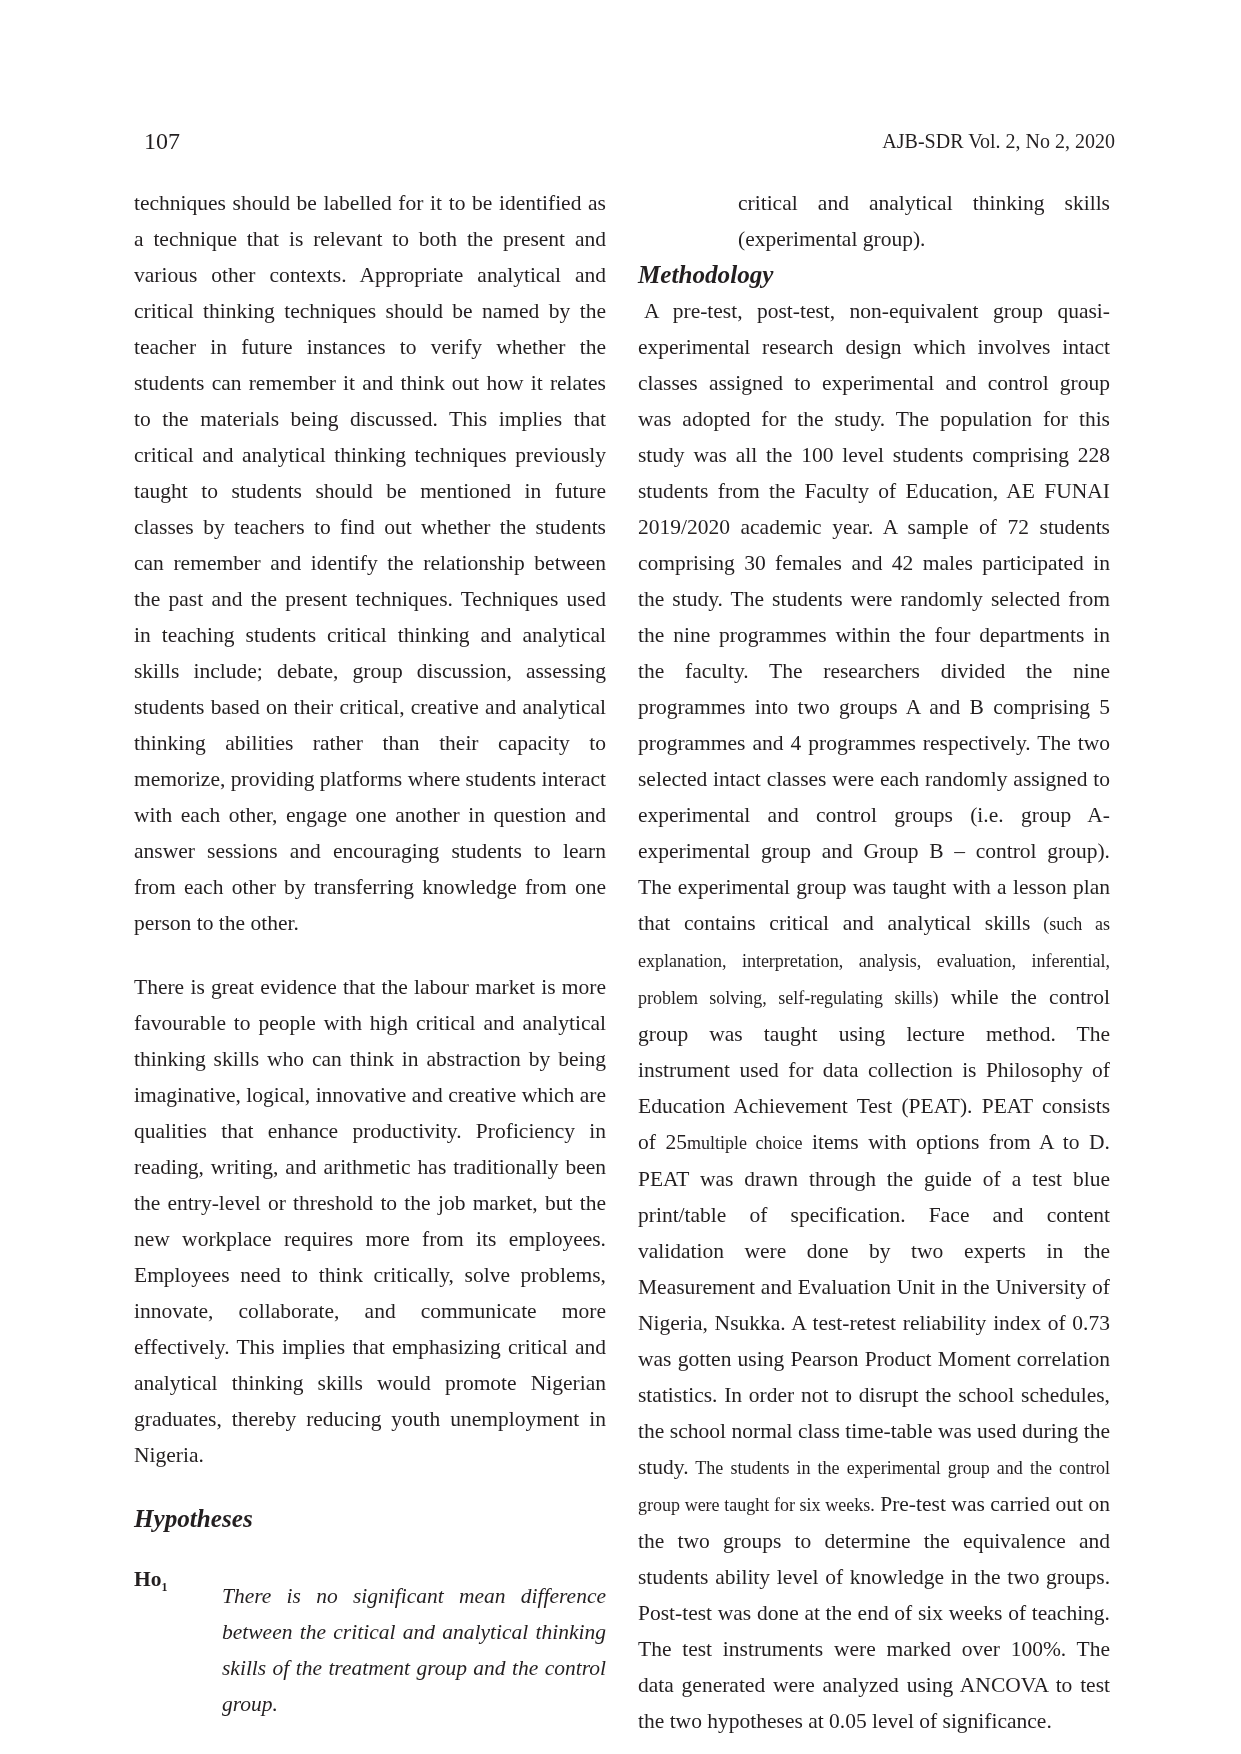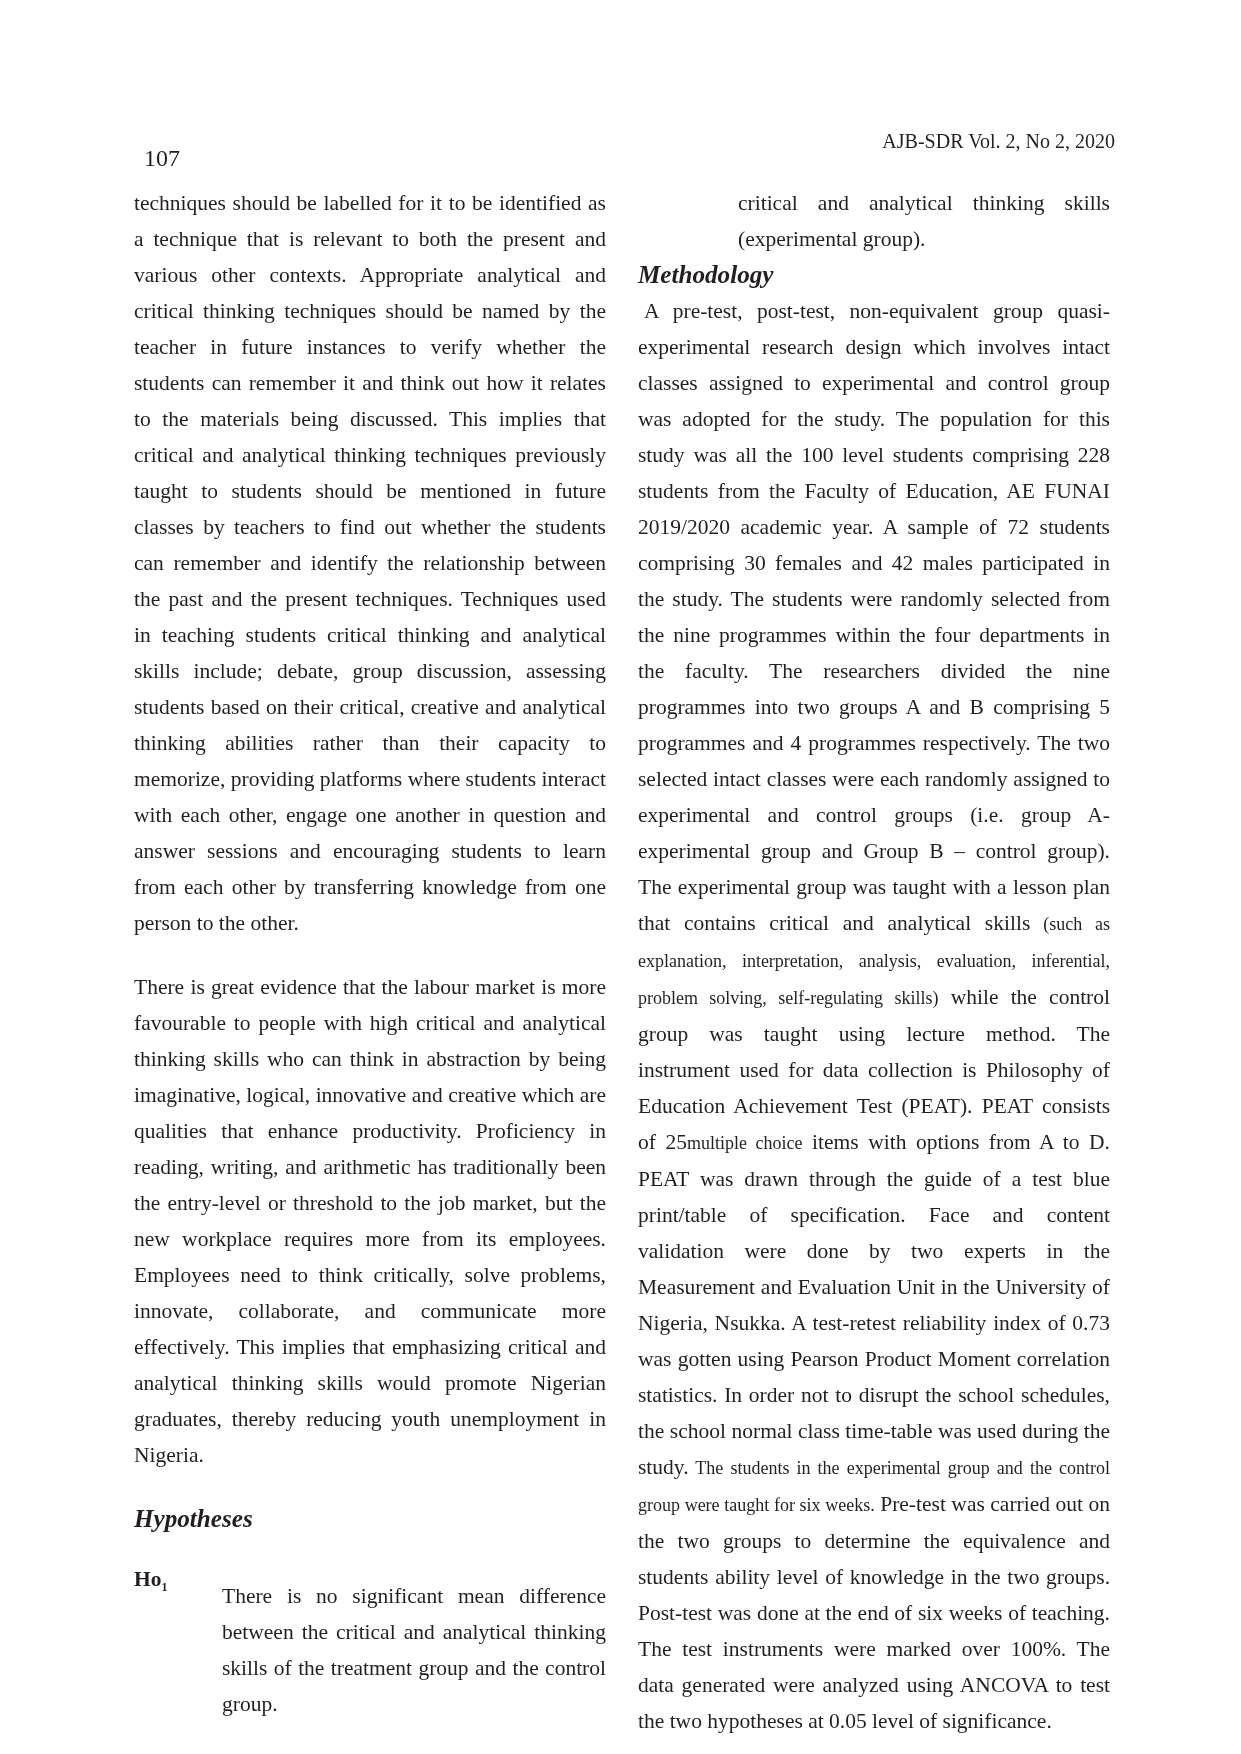--- a/index.html
+++ b/index.html
@@ -1,31 +1,31 @@
 <!DOCTYPE html>
 <html><head>
 <meta charset="utf-8">
 <style>
   html, body { margin: 0; padding: 0; background: #ffffff; }
   body { width: 1241px; height: 1754px; position: relative; overflow: hidden;
          font-family: "Liberation Serif", "DejaVu Serif", serif; color: #231f20; }
-  .header-left { position: absolute; left: 144px; top: 128px; font-size: 24px; margin-top: 17px; }
+  .header-left { position: absolute; left: 144px; top: 128px; font-size: 24px; }
   .header-right { position: absolute; right: 126px; top: 130px; font-size: 20px; }
   .col { position: absolute; top: 185px; width: 472px; font-size: 21.5px; line-height: 36px; text-align: justify; }
   .col-left { left: 134px; }
   .col-right { left: 638px; }
   p { margin: 0; }
   .para-gap { margin-top: 28px; }
   .section-heading { font-weight: bold; margin: 0; font-style: italic; }
   .indent-block { padding-left: 100px; }
   .small { font-size: 18px; }
   .hyp { position: relative; margin-top: 24px; }
   .hyp-label { font-weight: bold; display: inline-block; width: 88px; }
   .hyp-label sub { font-size: 12px; font-weight: bold; }
-  .hyp1-text { display: block; margin-left: 88px; margin-top: -27.8px; }
+  .hyp1-text { display: block; margin-left: 88px; margin-top: -27.8px; font-style: italic; }
   .hyp2-first { display: block; margin-left: 88px; margin-top: -27.8px; }
   .hyp2-cont { display: block; text-align: left; font-weight: bold; }
   .hyp2-tail { display: block; margin-left: 98px; }
   .methodology-body { text-indent: 6px; }
 </style>
 </head>
 <body>
 
 <div class="header-left">107</div>
 <div class="header-right">AJB-SDR Vol. 2, No 2, 2020</div>

